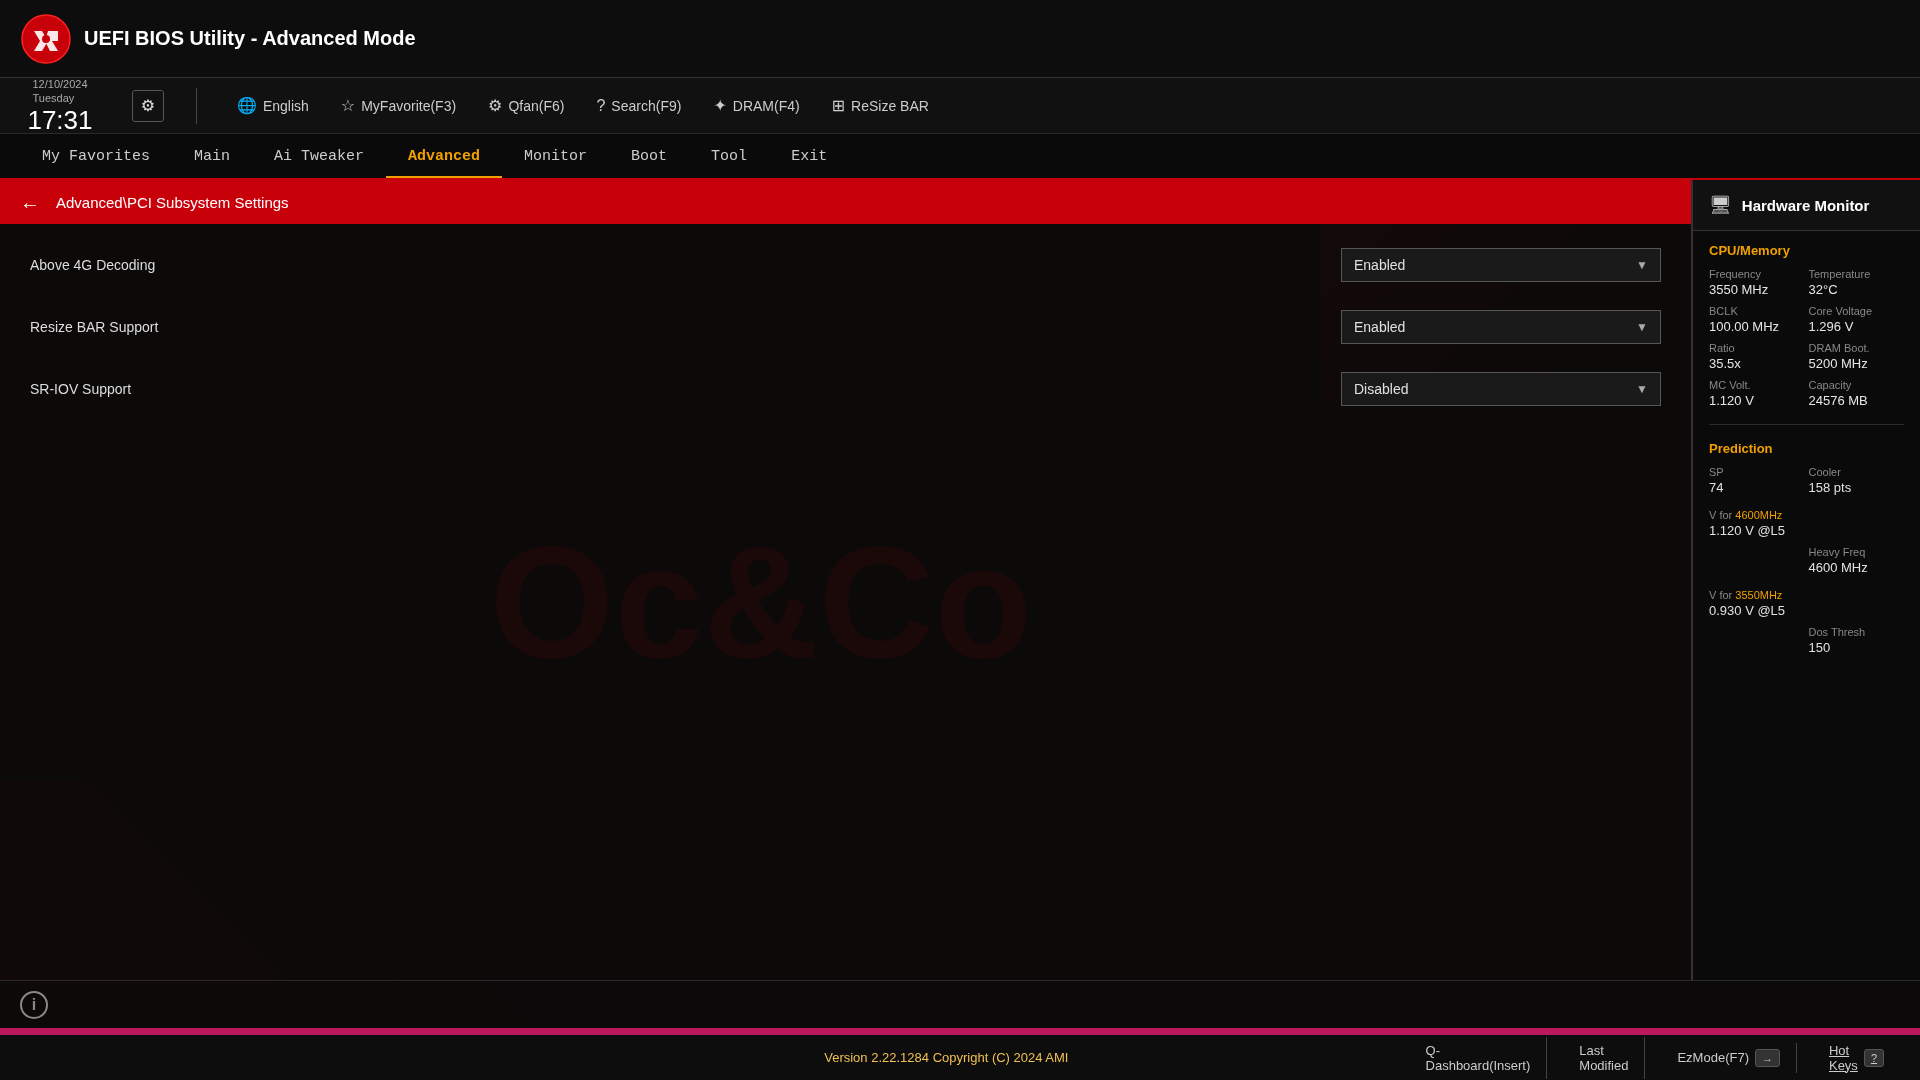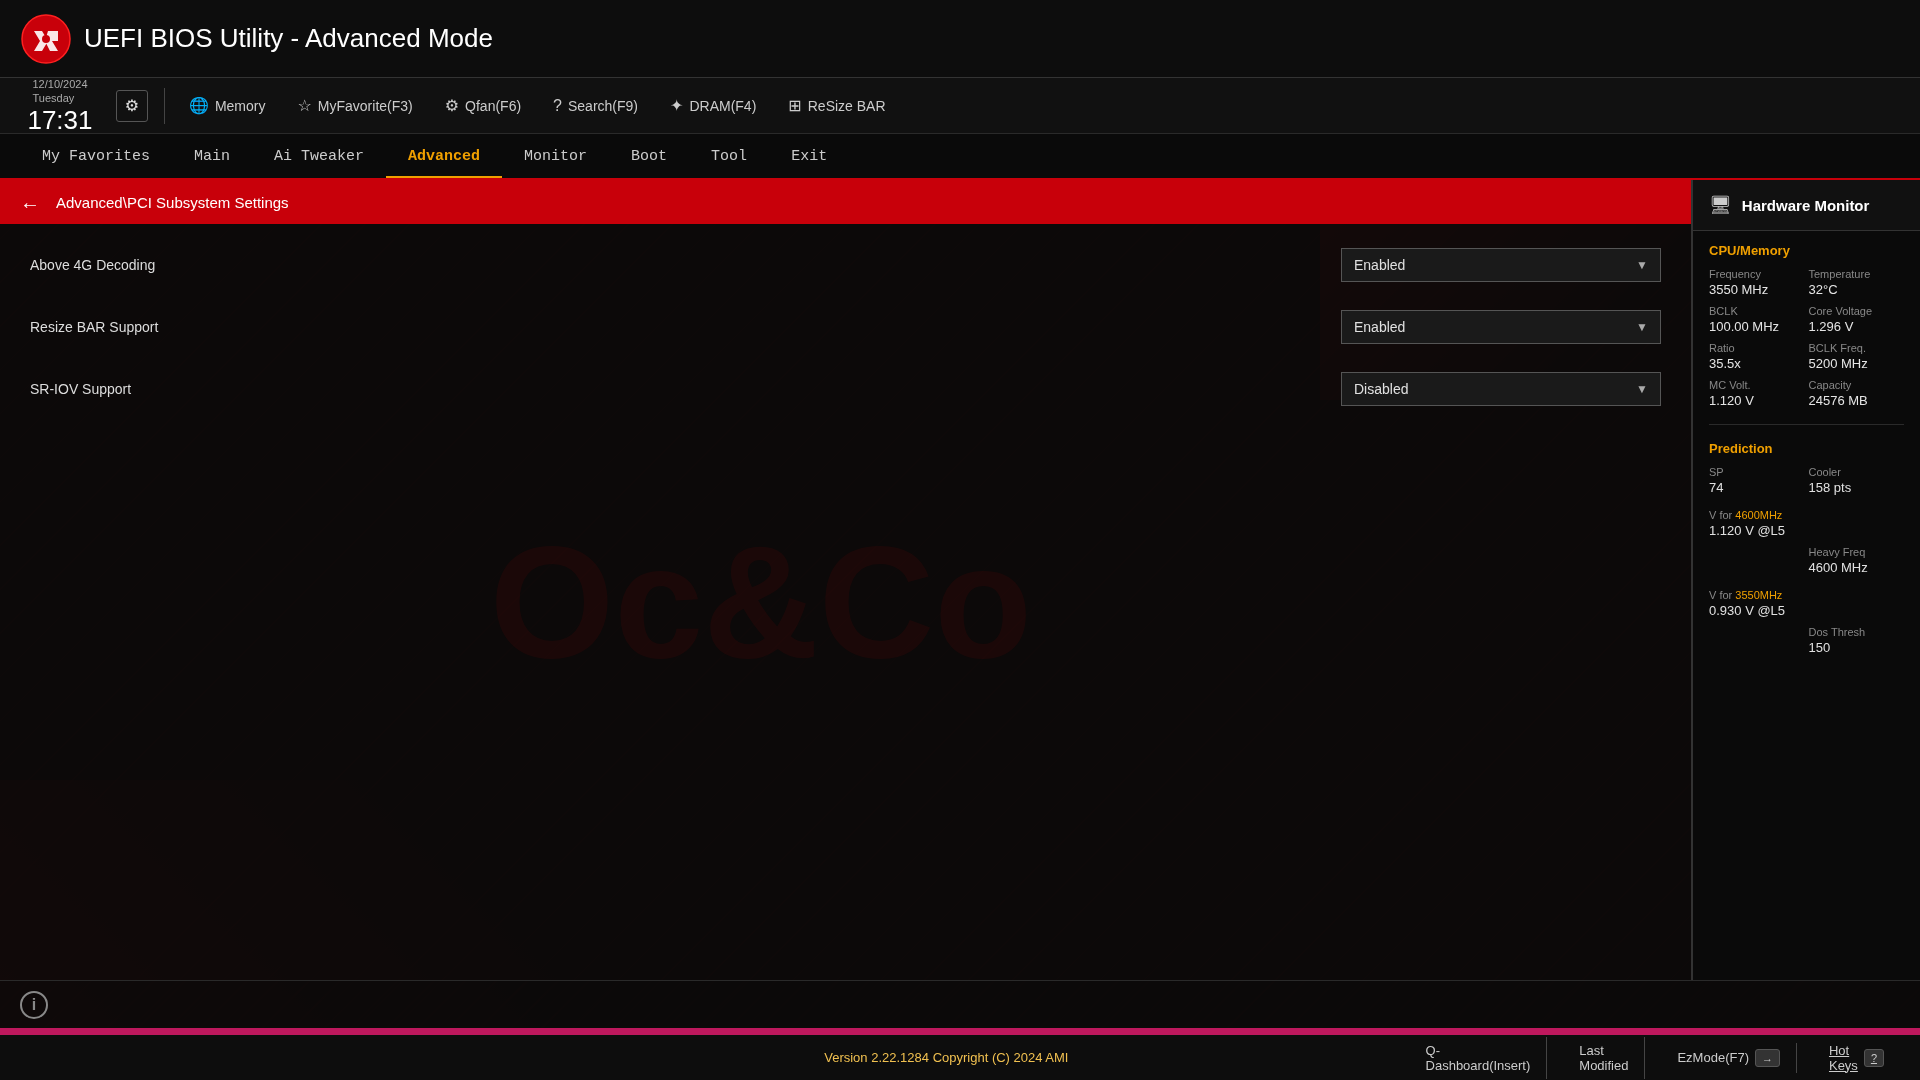--- a/index.html
+++ b/index.html
@@ -66,36 +66,36 @@
       display: flex;
       align-items: center;
       gap: 12px;
       margin-right: 30px;
     }
     .rog-logo {
       width: 52px;
       height: 52px;
     }
     .bios-title {
-      font-size: 26px;
+      font-size: 20px;
       color: #ffffff;
-      font-weight: 400;
+      font-weight: 700;
       white-space: nowrap;
     }
 
     
     .toolbar {
       position: relative;
       z-index: 10;
       background: #111111;
       display: flex;
       align-items: center;
       height: 56px;
       padding: 0 20px;
-      gap: 16px;
+      gap: 32px;
       border-bottom: 1px solid #2a2a2a;
       justify-content: flex-end;
     }
     .toolbar-datetime {
       display: flex;
       flex-direction: column;
       align-items: center;
       font-size: 11px;
       color: #aaa;
       line-height: 1.3;
@@ -478,21 +478,21 @@
 
   <div class="gear-icon-wrap">
     <span>⚙</span>
   </div>
 
   <div class="toolbar-divider"></div>
 
   <div class="toolbar-items">
     <div class="toolbar-item">
       <span class="icon">🌐</span>
-      <span>Memory</span>
+      <span>English</span>
     </div>
     <div class="toolbar-item">
       <span class="icon">☆</span>
       <span>MyFavorite(F3)</span>
     </div>
     <div class="toolbar-item">
       <span class="icon">⚙</span>
       <span>Qfan(F6)</span>
     </div>
     <div class="toolbar-item">
@@ -613,21 +613,21 @@
         <span class="hw-cell-label">Core Voltage</span>
         <span class="hw-cell-value">1.296 V</span>
       </div>
 
       <div class="hw-cell">
         <span class="hw-cell-label">Ratio</span>
         <span class="hw-cell-value">35.5x</span>
       </div>
 
       <div class="hw-cell">
-        <span class="hw-cell-label">BCLK Freq.</span>
+        <span class="hw-cell-label">DRAM Boot.</span>
         <span class="hw-cell-value">5200 MHz</span>
       </div>
 
       <div class="hw-cell">
         <span class="hw-cell-label">MC Volt.</span>
         <span class="hw-cell-value">1.120 V</span>
       </div>
 
       <div class="hw-cell">
         <span class="hw-cell-label">Capacity</span>

